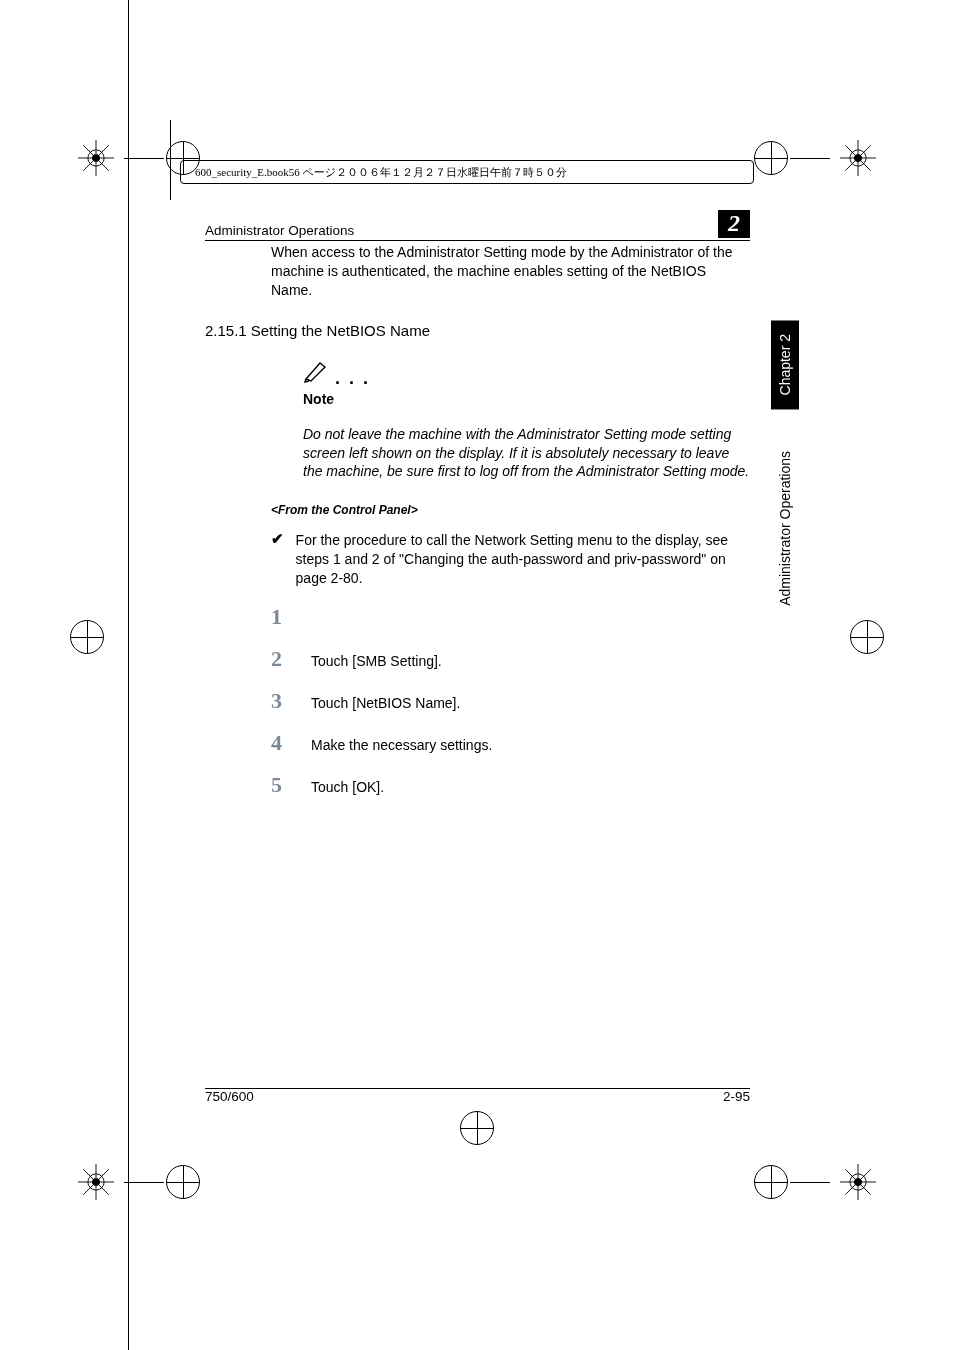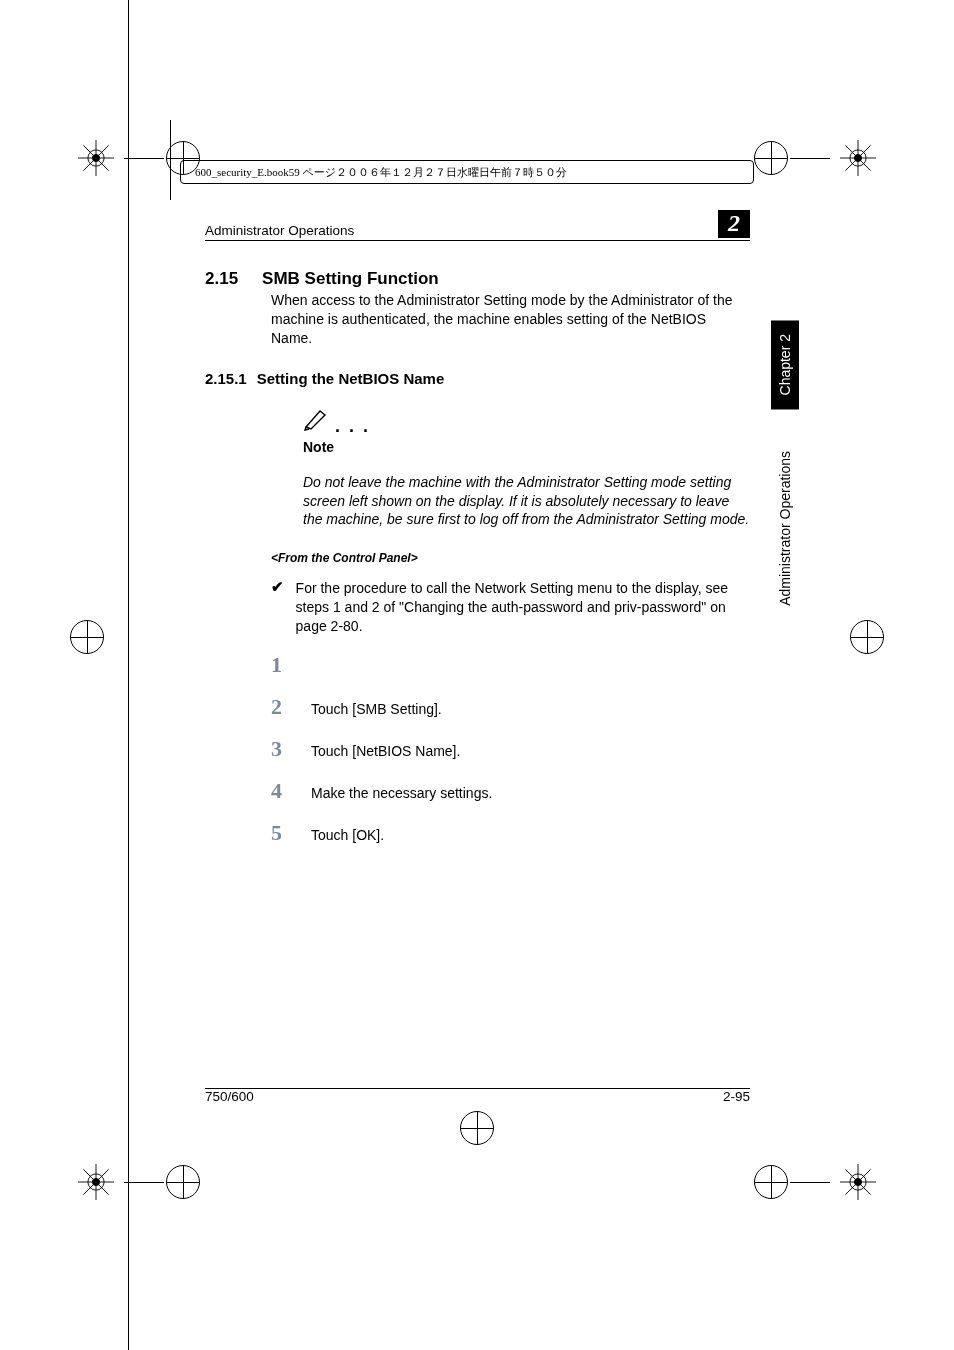--- a/index.html
+++ b/index.html
@@ -79,22 +79,22 @@
   }
 
   .sec-title {
     display: flex; gap: 24px; margin-top: 28px;
     font-weight: bold; font-size: 17px;
   }
   .intro-para {
     margin: 2px 0 0 66px; font-size: 14px; line-height: 1.35;
   }
   .subsec-title {
-    display: flex; gap: 10px; margin-top: 22px;
-    font-weight: bold; font-size: 15px;
+    display: flex; gap: 4px; margin-top: 22px;
+    font-weight: normal; font-size: 15px;
   }
   .note-block {
     margin: 20px 0 0 98px;
   }
   .note-icon-row {
     display: flex; align-items: flex-end; gap: 6px;
     font-size: 22px; font-weight: bold; letter-spacing: 2px;
     margin-bottom: 2px;
   }
   .note-label { font-weight: bold; font-size: 14px; }
@@ -208,37 +208,33 @@
         </g>
       </svg></div>
 </div>
 
 <div style="position:absolute; bottom:205px; left:50%; transform:translateX(-50%);">
   <div class="reg-target"></div>
 </div>
 
 <div class="meta-bar">
   <span>600_security_E.book</span>
-  <span>59 ページ</span>
+  <span>56 ページ</span>
   <span>２００６年１２月２７日</span>
   <span>水曜日</span>
   <span>午前７時５０分</span>
 </div>
 
 <div class="page-area">
 
   <div class="header-row">
     <span class="header-left">Administrator Operations</span>
     <span class="chapter-badge">2</span>
   </div>
 
-  <div class="sec-title">
-    <span>2.15</span>
-    <span>SMB Setting Function</span>
-  </div>
   <p class="intro-para">When access to the Administrator Setting mode by the Administrator of the machine is authenticated, the machine enables setting of the NetBIOS Name.</p>
 
   <div class="subsec-title">
     <span>2.15.1</span>
     <span>Setting the NetBIOS Name</span>
   </div>
 
   <div class="note-block">
     <div class="note-icon-row">
       <span>

